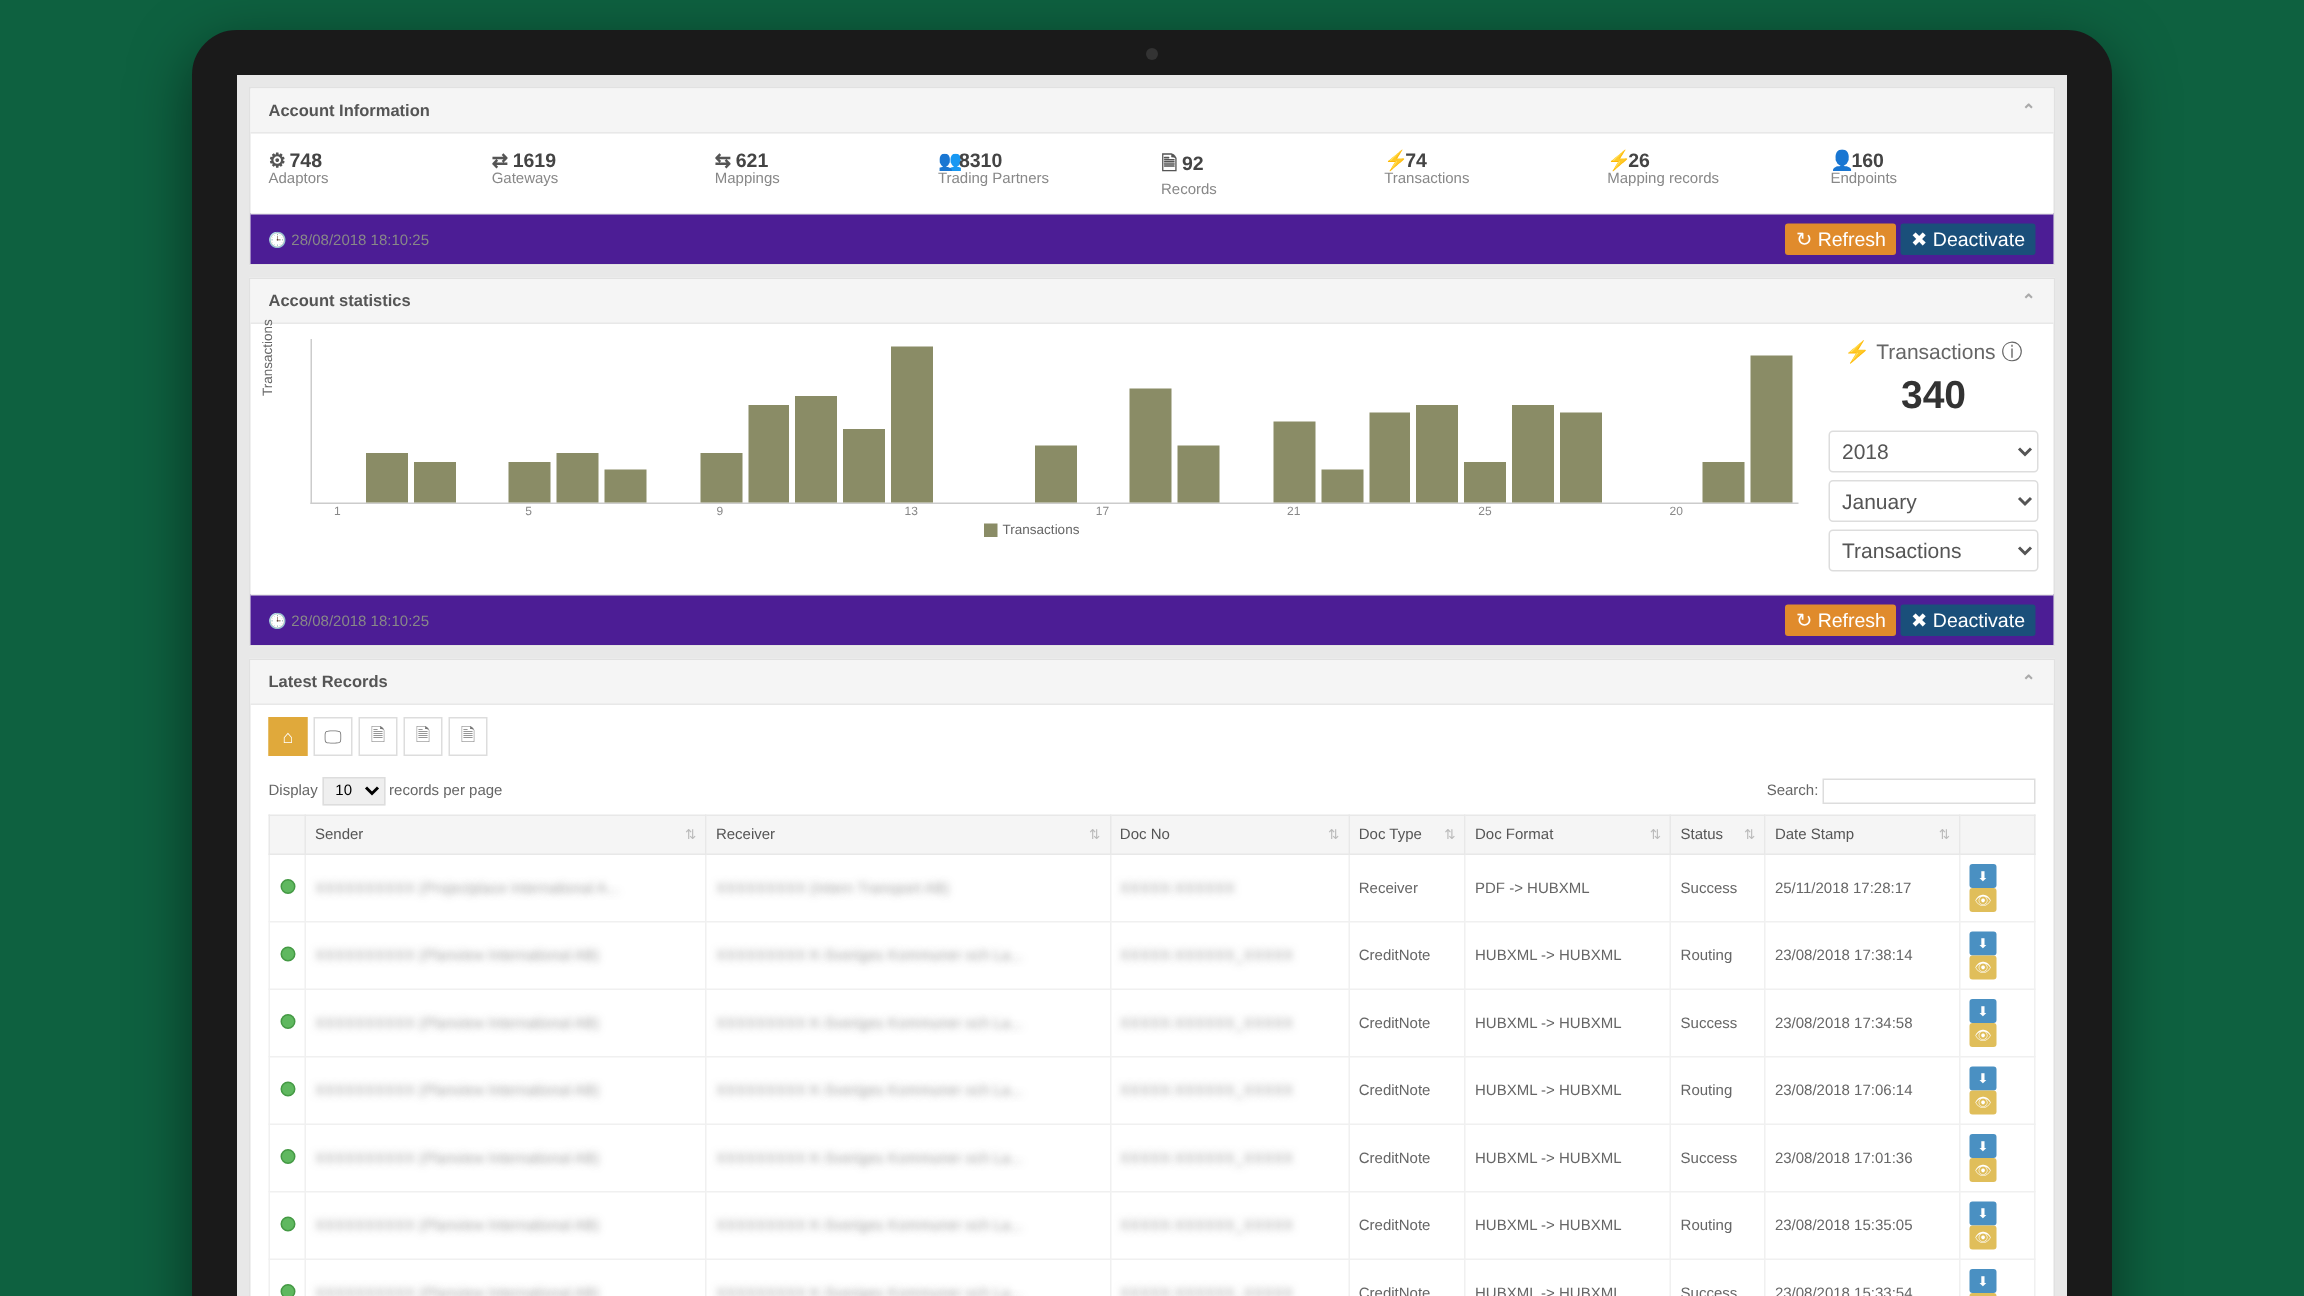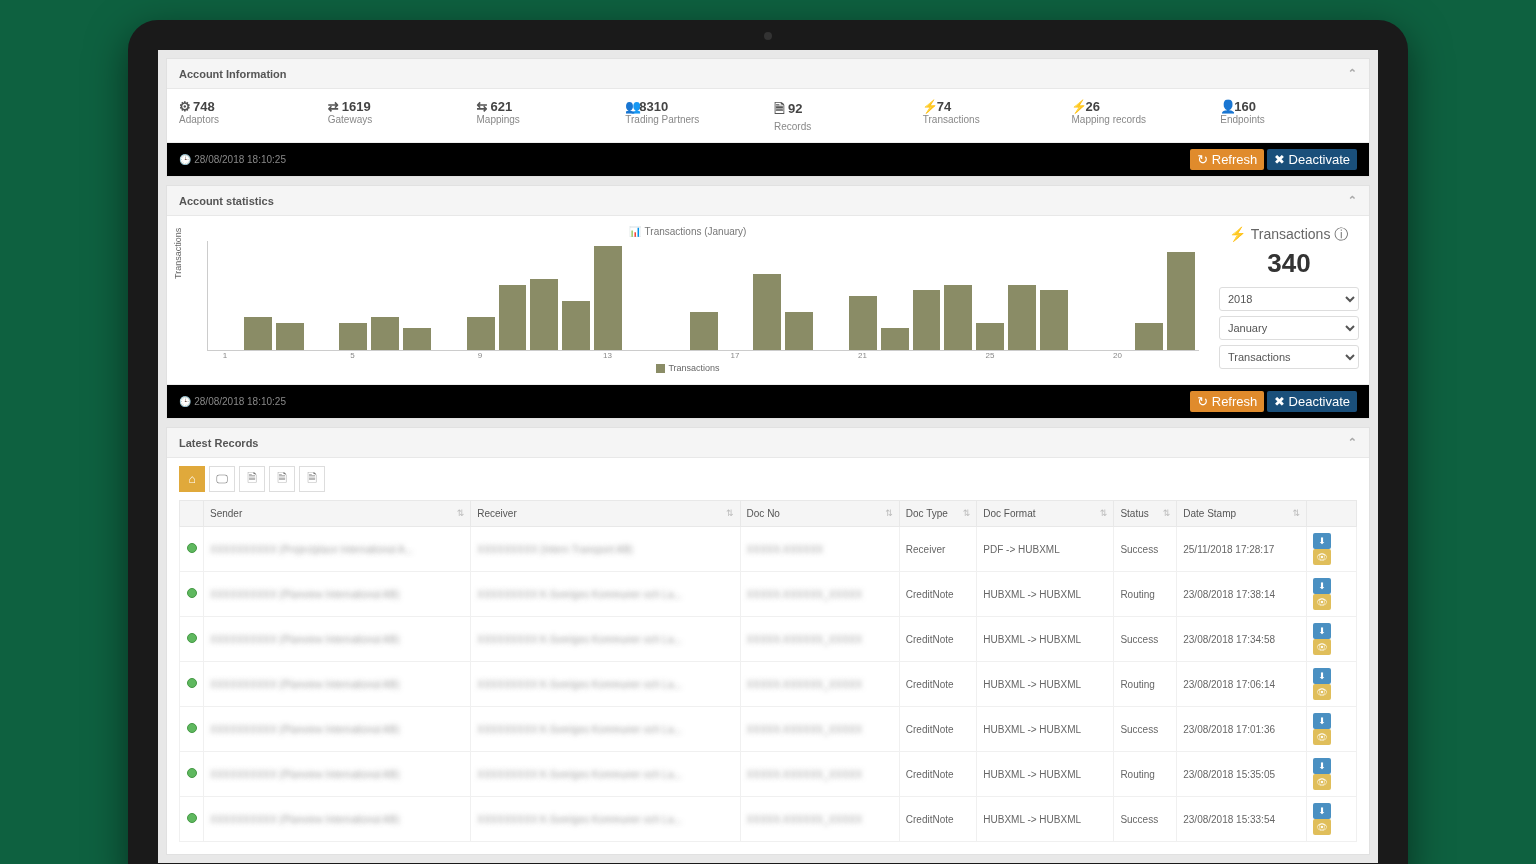--- a/index.html
+++ b/index.html
@@ -8,41 +8,41 @@
 .laptop::after{content:"";position:absolute;bottom:-70px;left:-160px;right:-160px;height:55px;background:linear-gradient(180deg,#cfcfcf,#9a9a9a);border-radius:0 0 20px 20px}
 .laptop::before{content:"";position:absolute;top:-18px;left:50%;transform:translateX(-50%);width:8px;height:8px;background:#333;border-radius:50%}
 .screen{background:#e8e8e8;overflow:hidden}
 .panel{background:#fff;margin:8px;border:1px solid #e1e1e1}
 .panel-head{background:#f5f5f5;padding:8px 12px;font-size:11px;color:#555;font-weight:bold;border-bottom:1px solid #e8e8e8;display:flex;justify-content:space-between;align-items:center}
 .collapse-icon{color:#aaa;cursor:pointer}
 .stat-row{display:flex;padding:10px 12px;gap:12px}
 .stat{flex:1;font-size:10px;color:#888}
 .stat b{font-size:13px;color:#444;display:inline-block}
 .stat-ic{display:inline-block;width:11px;text-align:center;color:#555;margin-right:3px}
-.footer-bar{background:#000000;padding:6px 12px;font-size:10px;color:#888;display:flex;justify-content:space-between;align-items:center;border-top:1px solid #eee}
+.footer-bar{background:#4c1d95;padding:6px 12px;font-size:10px;color:#888;display:flex;justify-content:space-between;align-items:center;border-top:1px solid #eee}
 .btn{font-size:13px;padding:3px 7px;border:none;color:#fff;cursor:pointer;border-radius:2px}
 .btn-orange{background:#e08b2c}
 .btn-blue{background:#1a4f7a}
 .stats-body{display:flex;padding:10px}
 .chart-wrap{flex:1}
 .chart-title{text-align:center;font-size:10px;color:#777;margin-bottom:4px}
 .chart{position:relative;height:110px;border-left:1px solid #ccc;border-bottom:1px solid #ccc;margin-left:30px}
 .ylabel{position:absolute;left:-30px;top:30%;font-size:9px;color:#666;transform:rotate(-90deg);transform-origin:left}
 .bars{display:flex;align-items:flex-end;height:100%;gap:4px;padding:0 4px}
 .bar{flex:1;background:#8a8c66;min-width:3px}
 .bar.zero{background:transparent}
 .xaxis{display:flex;margin-left:30px;font-size:8px;color:#888;gap:4px;padding:0 4px}
 .xaxis span{flex:1;text-align:center}
 .xlabel{text-align:center;font-size:9px;color:#777;margin-top:2px}
 .legend{text-align:center;font-size:9px;color:#666;margin-top:3px}
 .legend .sw{display:inline-block;width:9px;height:9px;background:#8a8c66;vertical-align:middle;margin-right:3px}
 .side-panel{width:160px;text-align:center;padding-left:20px}
 .side-head{font-size:14px;color:#666;margin-bottom:4px}
 .side-big{font-size:26px;font-weight:bold;color:#333;margin-bottom:8px}
-.sel{display:block;width:100%;margin-bottom:5px;font-size:11px;padding:4px;border:1px solid #ddd;border-radius:3px;color:#555;background:#fff}
+.sel{display:block;width:100%;margin-bottom:5px;font-size:14px;padding:4px;border:1px solid #ddd;border-radius:3px;color:#555;background:#fff}
 .tabs{display:flex;gap:4px;padding:8px 12px}
 .tab{width:26px;height:26px;border:1px solid #ddd;display:flex;align-items:center;justify-content:center;font-size:12px;color:#777;cursor:pointer;background:#fff}
 .tab.active{background:#e0a93b;color:#fff;border-color:#e0a93b}
 .table-controls{display:flex;justify-content:space-between;padding:6px 12px;font-size:10px;color:#666;align-items:center}
 .table-controls select,.table-controls input{font-size:10px;padding:2px 4px;border:1px solid #ddd}
 table{width:calc(100% - 24px);margin:0 12px 12px;border-collapse:collapse;font-size:10px}
 th{background:#f5f5f5;padding:7px 6px;text-align:left;color:#555;border:1px solid #e8e8e8;font-weight:normal}
 th .sort{float:right;color:#bbb;font-size:9px}
 td{padding:6px;border:1px solid #f0f0f0;color:#666}
 .status-dot{display:inline-block;width:10px;height:10px;border-radius:50%;background:#5fb85f;border:1px solid #449944}
@@ -81,21 +81,20 @@
   </div>
 </div>
 
 <div class="panel">
   <div class="panel-head">
     <span>Account statistics</span>
     <span class="collapse-icon">⌃</span>
   </div>
   <div class="stats-body">
     <div class="chart-wrap">
-      <div class="chart-title">📊 Transactions (January)</div>
       <div class="chart">
         <div class="ylabel">Transactions</div>
         <div class="bars" id="bars">
                 <div class="bar zero" style="height: 0%;"></div>
                 <div class="bar" style="height: 30%;"></div>
                 <div class="bar" style="height: 25%;"></div>
                 <div class="bar zero" style="height: 0%;"></div>
                 <div class="bar" style="height: 25%;"></div>
                 <div class="bar" style="height: 30%;"></div>
                 <div class="bar" style="height: 20%;"></div>
@@ -181,20 +180,31 @@
   <div class="panel-head">
     <span>Latest Records</span>
     <span class="collapse-icon">⌃</span>
   </div>
   <div class="tabs">
     <div class="tab active">⌂</div>
     <div class="tab">🖵</div>
     <div class="tab">🗎</div>
     <div class="tab">🗎</div>
     <div class="tab">🗎</div>
+  </div>
+  <div class="table-controls">
+    <span>
+      <span>Display</span>
+      <select><option>10</option></select>
+      <span>records per page</span>
+    </span>
+    <span>
+      <span>Search:</span>
+      <input type="text" style="">
+    </span>
   </div>
   <table>
     <thead>
             <tr id="thead-row">
               <th style="width: 24px;"></th>
               <th>Sender<span class="sort">⇅</span></th>
               <th>Receiver<span class="sort">⇅</span></th>
               <th>Doc No<span class="sort">⇅</span></th>
               <th>Doc Type<span class="sort">⇅</span></th>
               <th>Doc Format<span class="sort">⇅</span></th>

